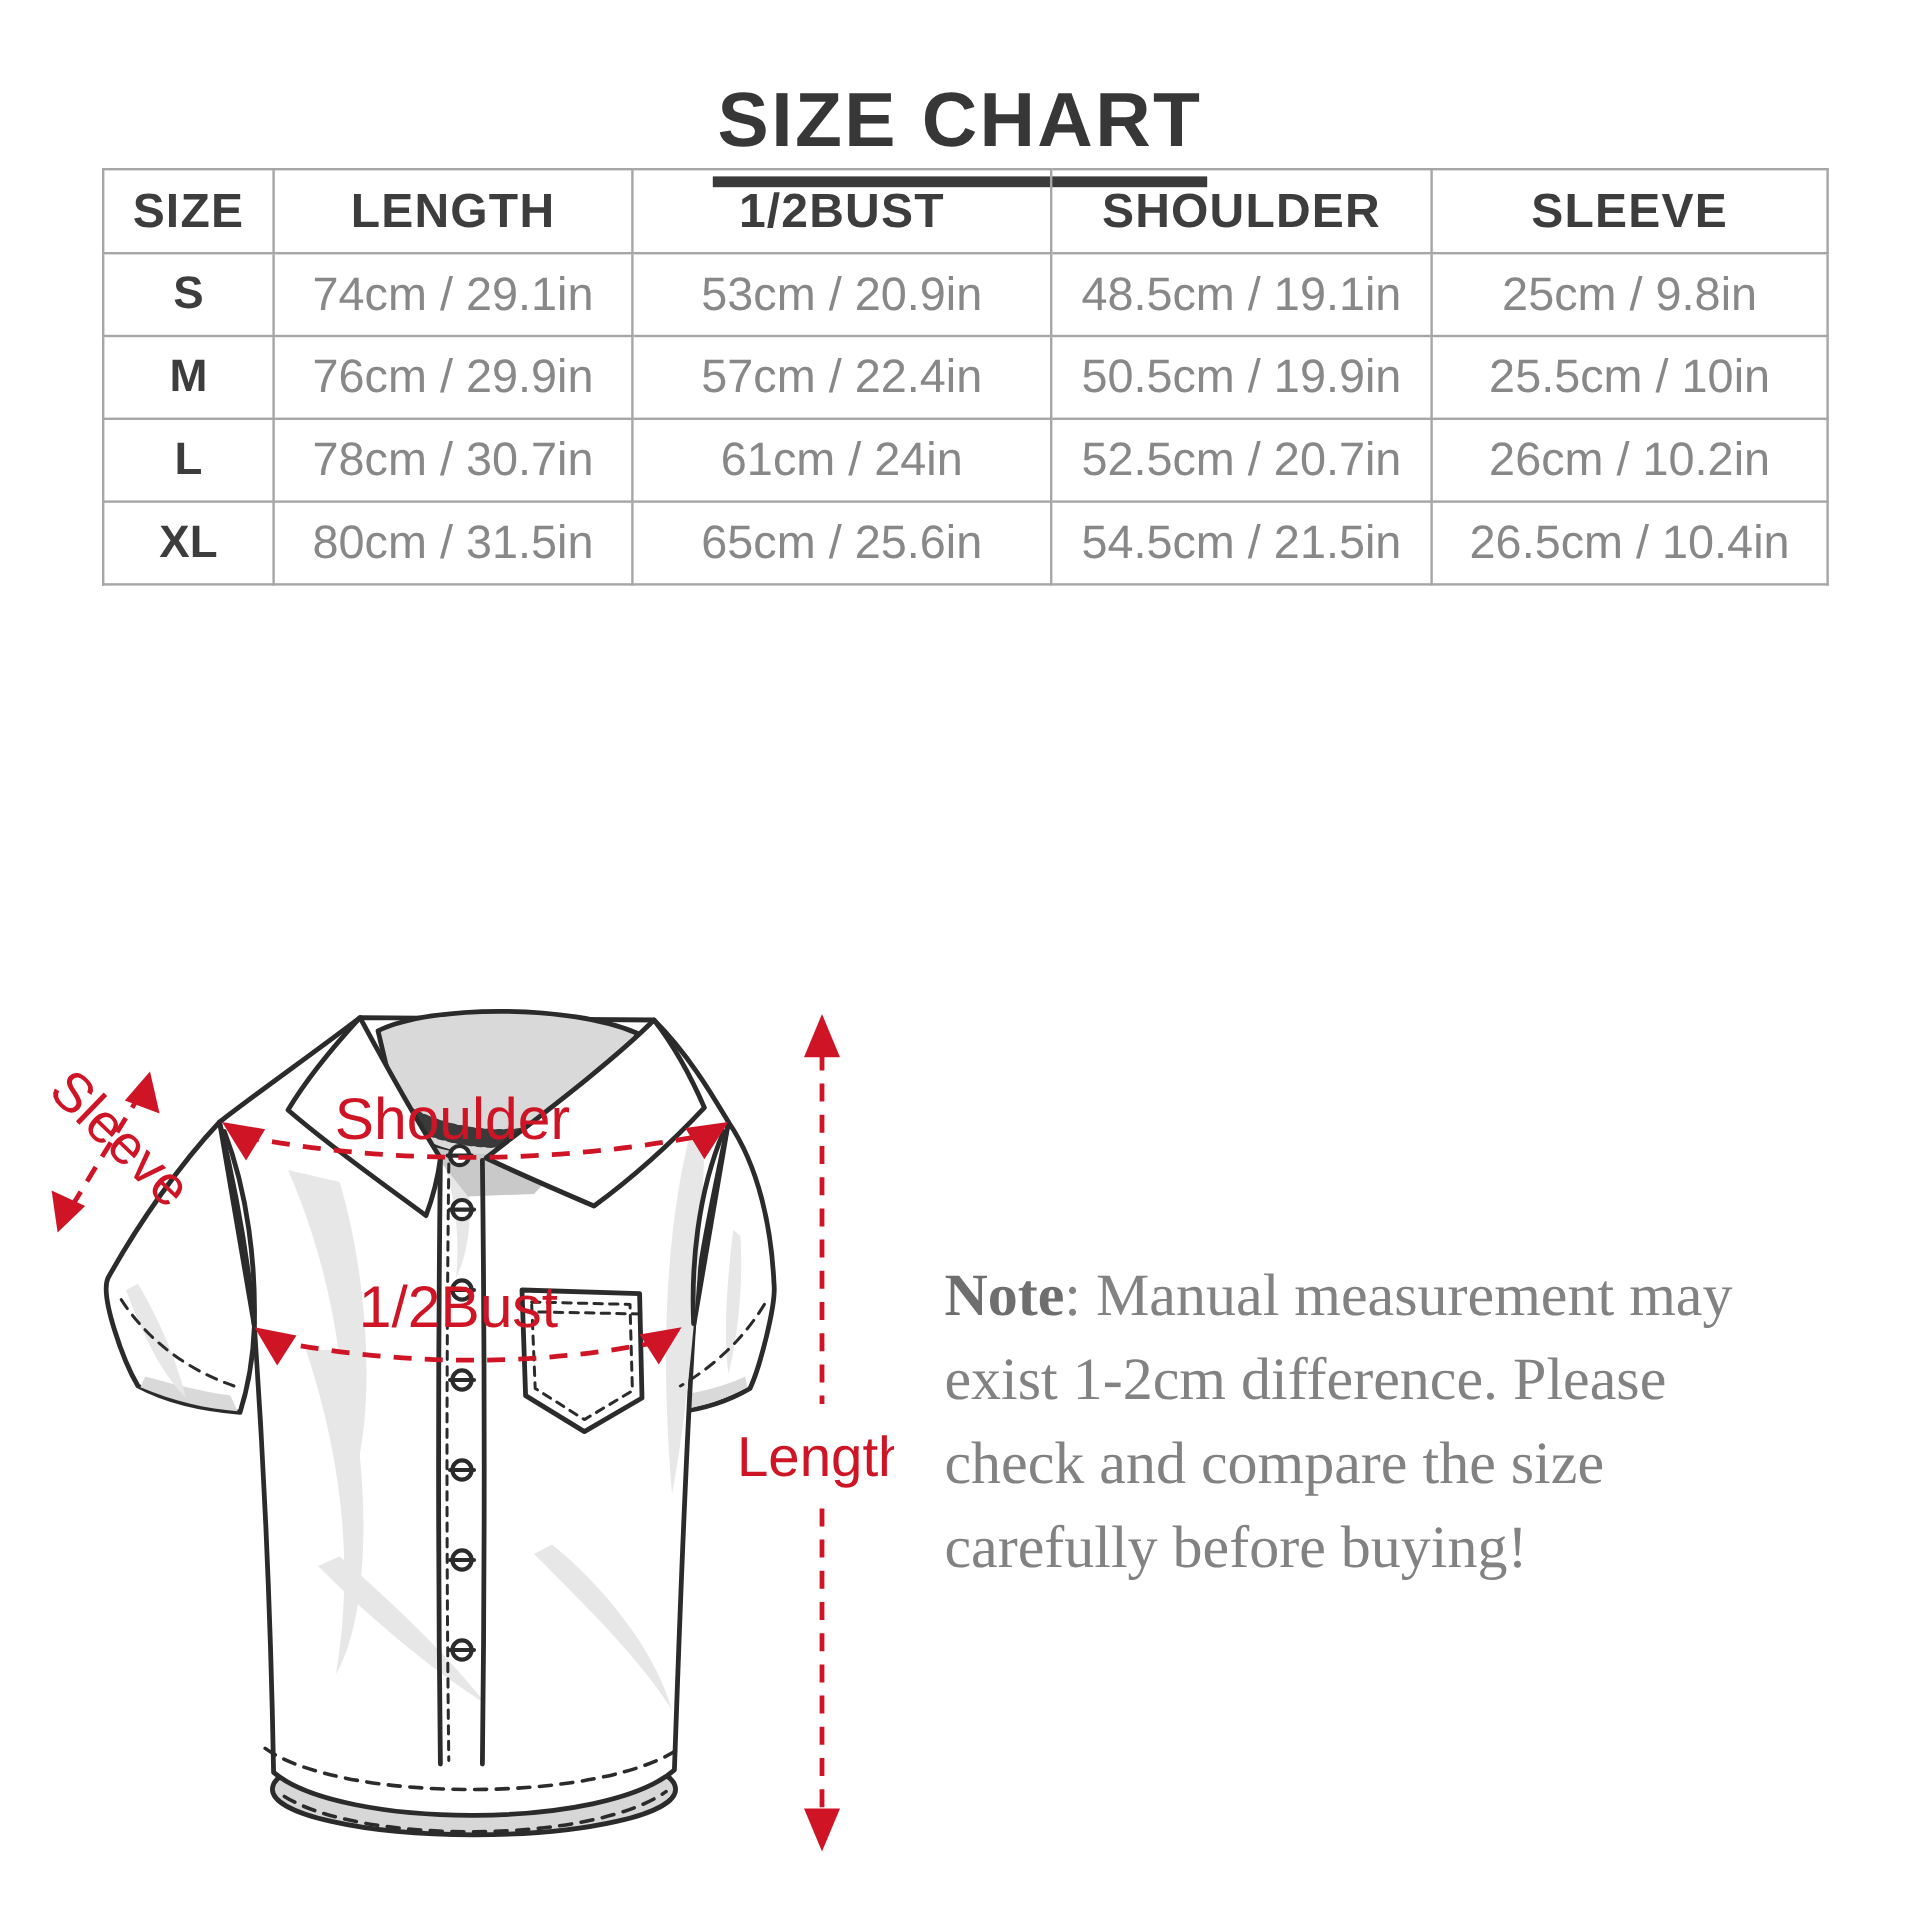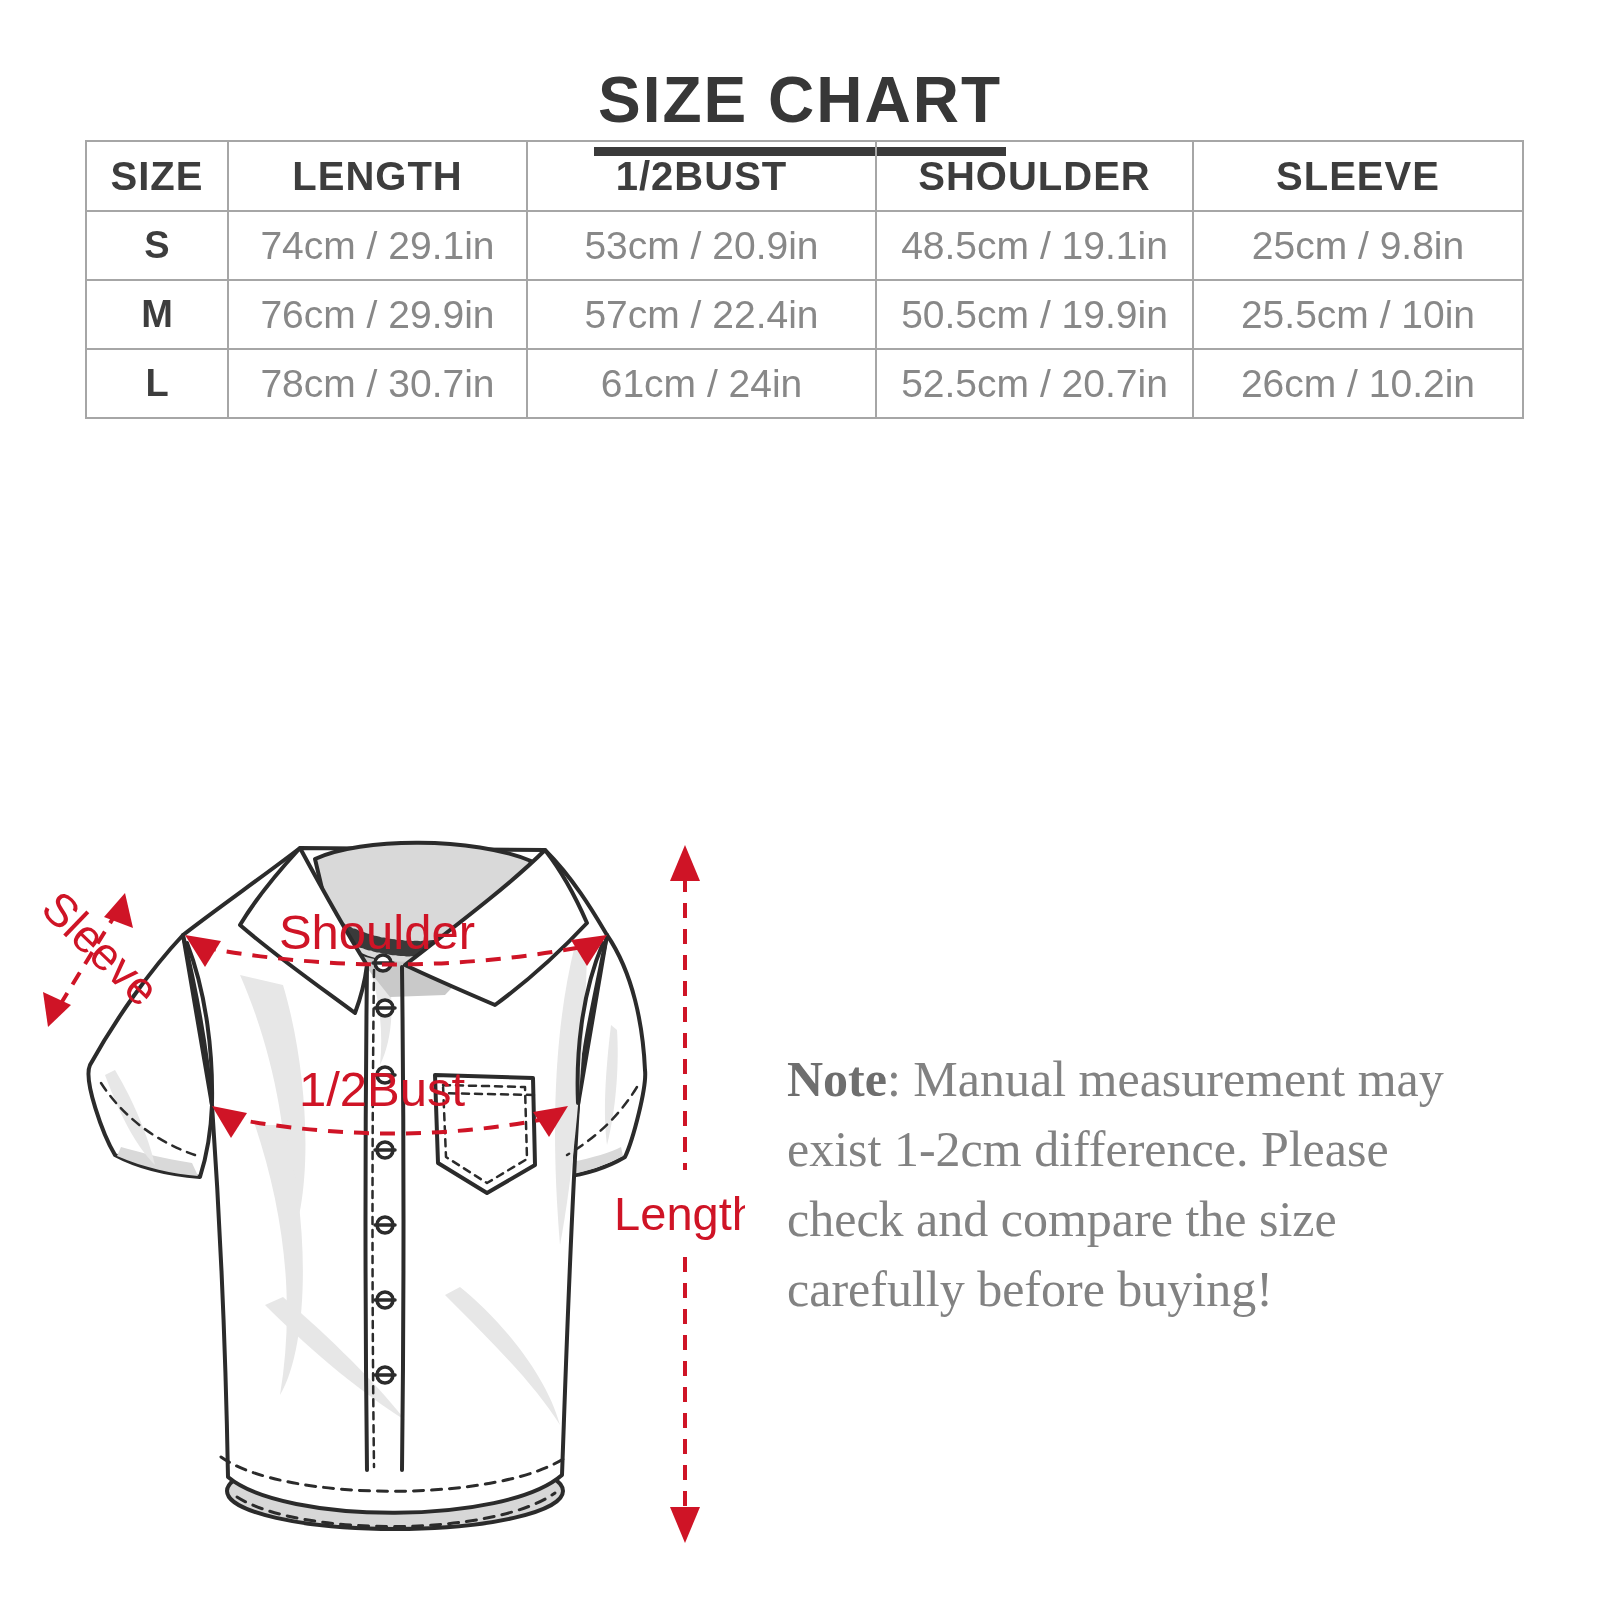--- a/index.html
+++ b/index.html
@@ -75,20 +75,27 @@
         <td>50.5cm / 19.9in</td>
         <td>25.5cm / 10in</td>
       </tr>
       <tr>
         <td class="size-col">L</td>
         <td>78cm / 30.7in</td>
         <td>61cm / 24in</td>
         <td>52.5cm / 20.7in</td>
         <td>26cm / 10.2in</td>
       </tr>
+      <tr>
+        <td class="size-col">XL</td>
+        <td>80cm / 31.5in</td>
+        <td>65cm / 25.6in</td>
+        <td>54.5cm / 21.5in</td>
+        <td>26.5cm / 10.4in</td>
+      </tr>
     </tbody>
   </table>
 
   <svg id="diagram" viewBox="0 0 730 760" xmlns="http://www.w3.org/2000/svg">
     <g stroke="#2b2b2b" stroke-width="4" fill="#ffffff" stroke-linejoin="round" stroke-linecap="round">
 
       <g>
         <ellipse cx="380" cy="666" rx="168" ry="38" fill="#d7d7d7" stroke="#2b2b2b" stroke-width="4"></ellipse>
       </g>
 

